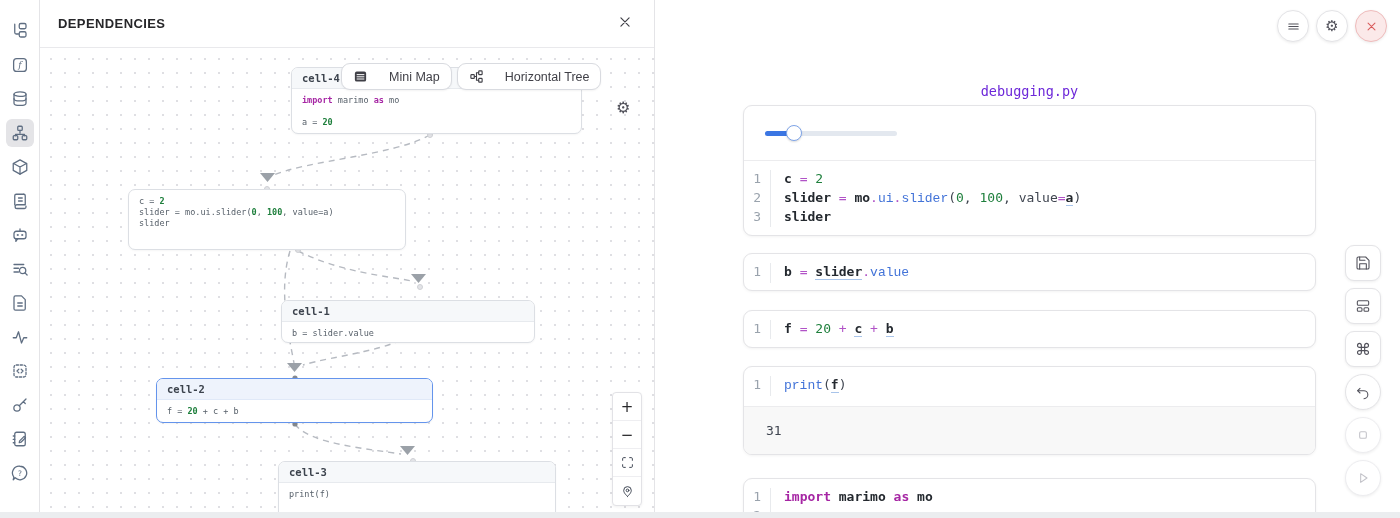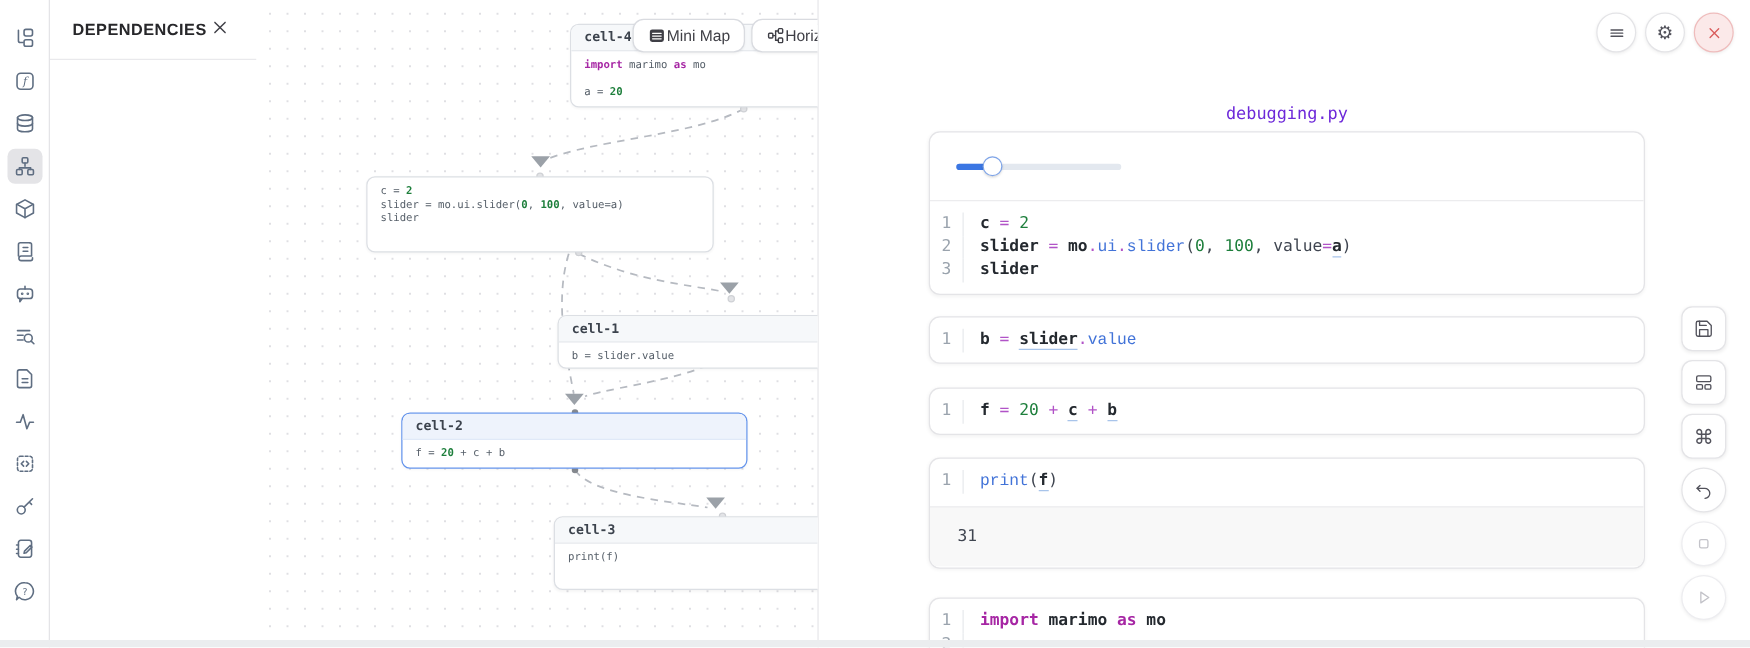--- a/index.html
+++ b/index.html
@@ -12,21 +12,21 @@
     display:flex; flex-direction:column; align-items:center; padding-top:17px; gap:6px; background:#fff; z-index:5;}
   .sb-btn { width:28px; height:28px; border:none; background:transparent; border-radius:6px;
     display:flex; align-items:center; justify-content:center; cursor:pointer; color:#5f6e82; }
   .sb-btn.active { background:#e4e4e7; }
   .sb-btn svg { width:18px; height:18px; stroke:#5f6e82; fill:none; stroke-width:1.7;
     stroke-linecap:round; stroke-linejoin:round; }
   .sb-btn svg text { stroke:none; fill:#5f6e82; }
 
   
   .dep-panel { width:615px; flex:0 0 615px; border-right:1px solid #e4e4e7;
-    display:flex; flex-direction:row; background:#fff; }
+    display:flex; flex-direction:column; background:#fff; }
   .dep-header { height:48px; flex:0 0 48px; border-bottom:1px solid #e9e9ec;
     display:flex; align-items:center; padding:0 18px; justify-content:space-between; }
   .dep-title { font-size:13px; font-weight:700; letter-spacing:.4px; color:#27272a; }
   .close-btn { border:none; background:none; cursor:pointer; color:#3f3f46; font-size:16px;
     line-height:1; padding:4px; }
   .canvas { position:relative; flex:1; overflow:hidden;
     background-image:radial-gradient(#dfdfe3 1px, transparent 1.2px);
     background-size:14px 14px; background-position:4px 4px; }
   .edges { position:absolute; inset:0; pointer-events:none; }
 
@@ -37,21 +37,21 @@
     font-family:"DejaVu Sans Mono", monospace; }
   .gnode-body { padding:6px 10px 7px; font-family:"DejaVu Sans Mono", monospace;
     font-size:8.5px; line-height:11px; color:#57606a; }
   .gnode.selected { border:1.5px solid #6494ec; }
   .gnode.selected .gnode-head { background:#eef3fc; border-bottom-color:#e0e9f8; }
   .gnode-body .tok-t, .gnode-body .tok-v { color:#57606a; font-weight:400; }
   .gnode-body .tok-n { font-weight:700; }
   .gnode-body .nl { min-height:11px; white-space:pre; }
 
   .view-toolbar { position:absolute; left:301px; top:15px; display:flex; gap:5px; }
-  .vt-btn { display:flex; align-items:center; gap:0; background:#fff; border:1px solid #d9dbe0;
+  .vt-btn { display:flex; align-items:center; gap:21px; background:#fff; border:1px solid #d9dbe0;
     border-radius:9px; padding:5px 11px; font-size:12.5px; color:#3f3f46; cursor:pointer;
     box-shadow:0 1px 2px rgba(0,0,0,.05); font-weight:500; white-space:nowrap;}
   .vt-btn svg { width:15px; height:15px; }
   .vt-btn.active { color:#3d73de; border-color:#8db0ef; }
   .graph-gear { position:absolute; left:576px; top:50px; border:none; background:none;
     font-size:16px; color:#52525b; cursor:pointer; font-family:"DejaVu Sans", sans-serif; }
 
   .zoom-controls { position:absolute; left:572px; top:344px; width:30px; background:#fff;
     border:1px solid #e2e2e6; border-radius:4px; box-shadow:0 1px 3px rgba(0,0,0,.06);
     display:flex; flex-direction:column; }

